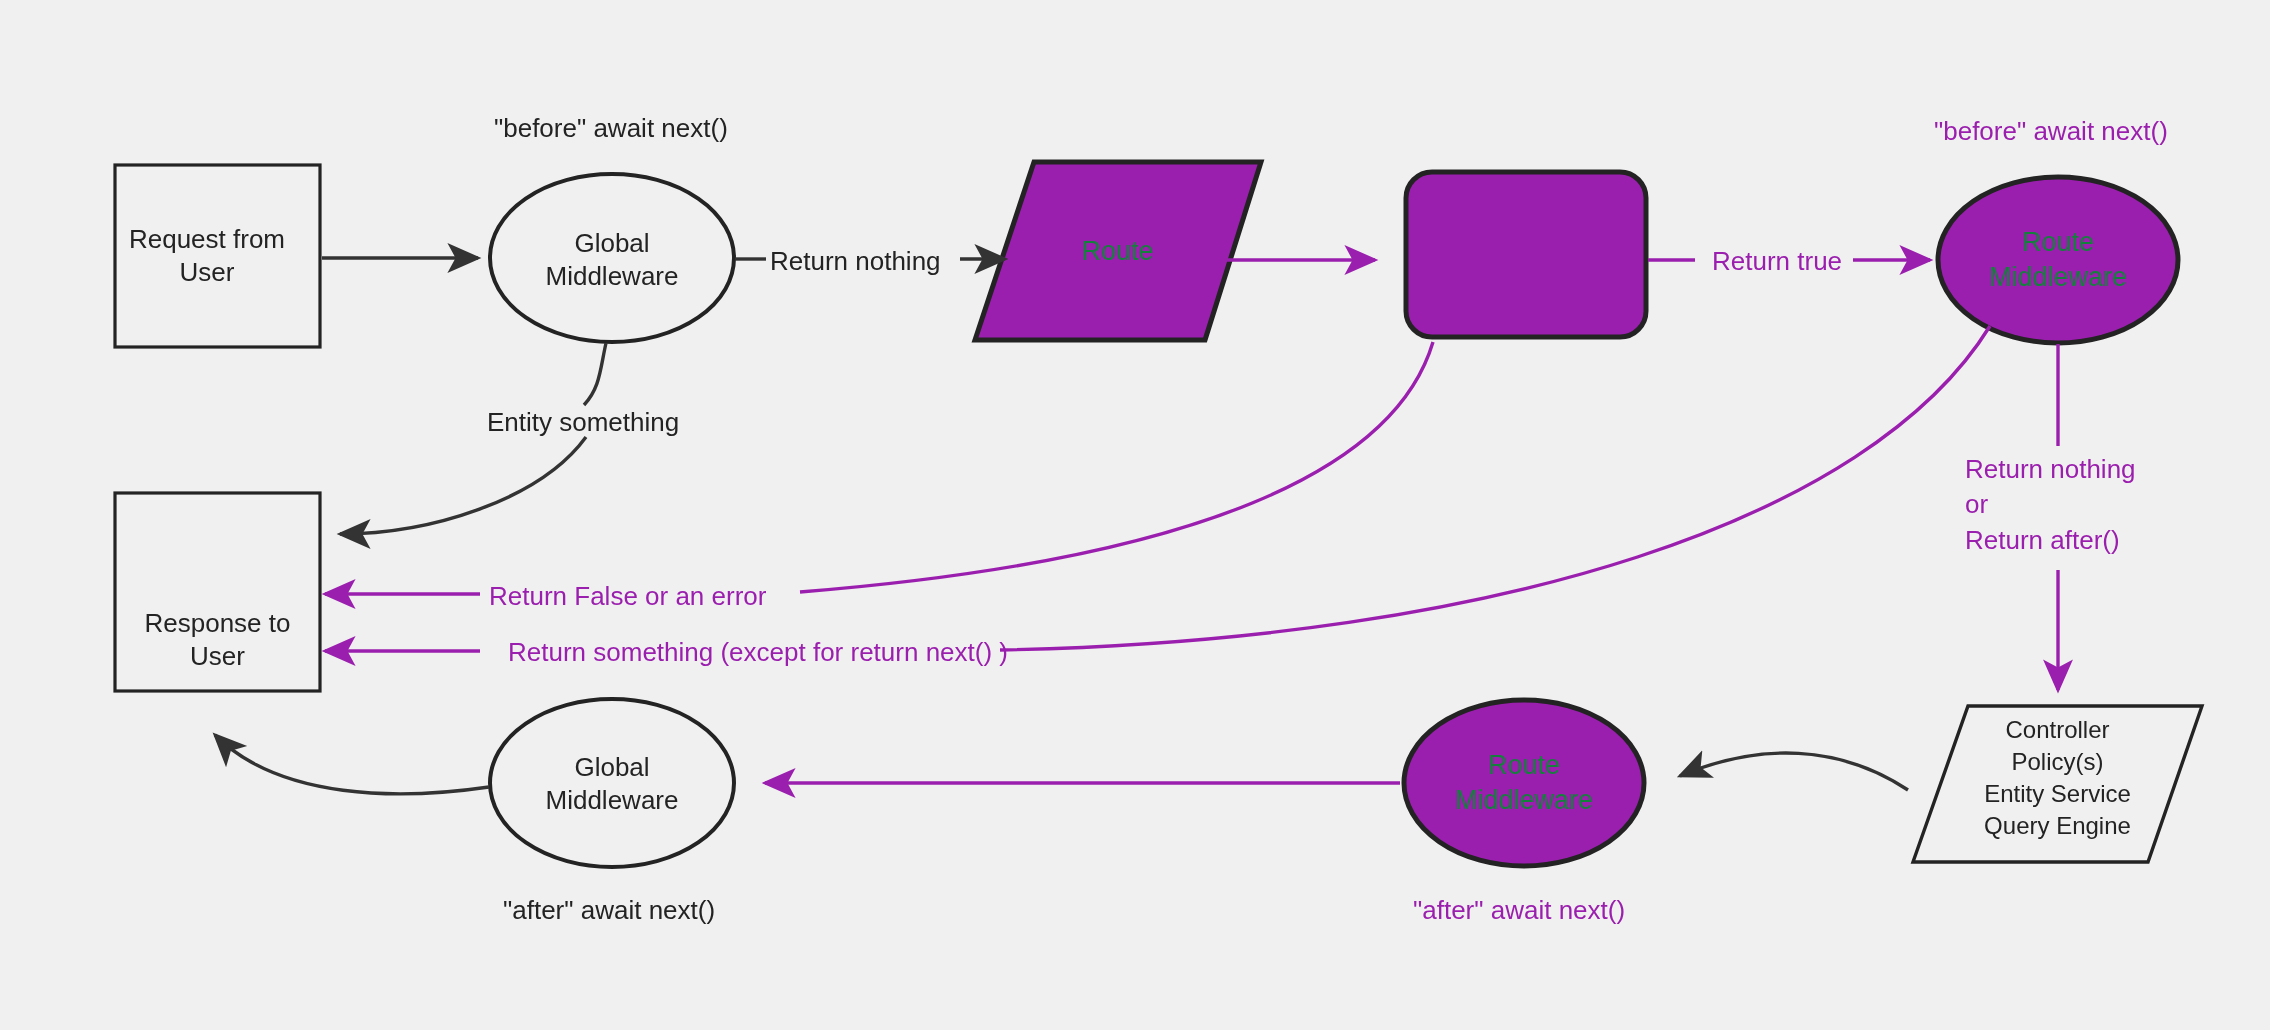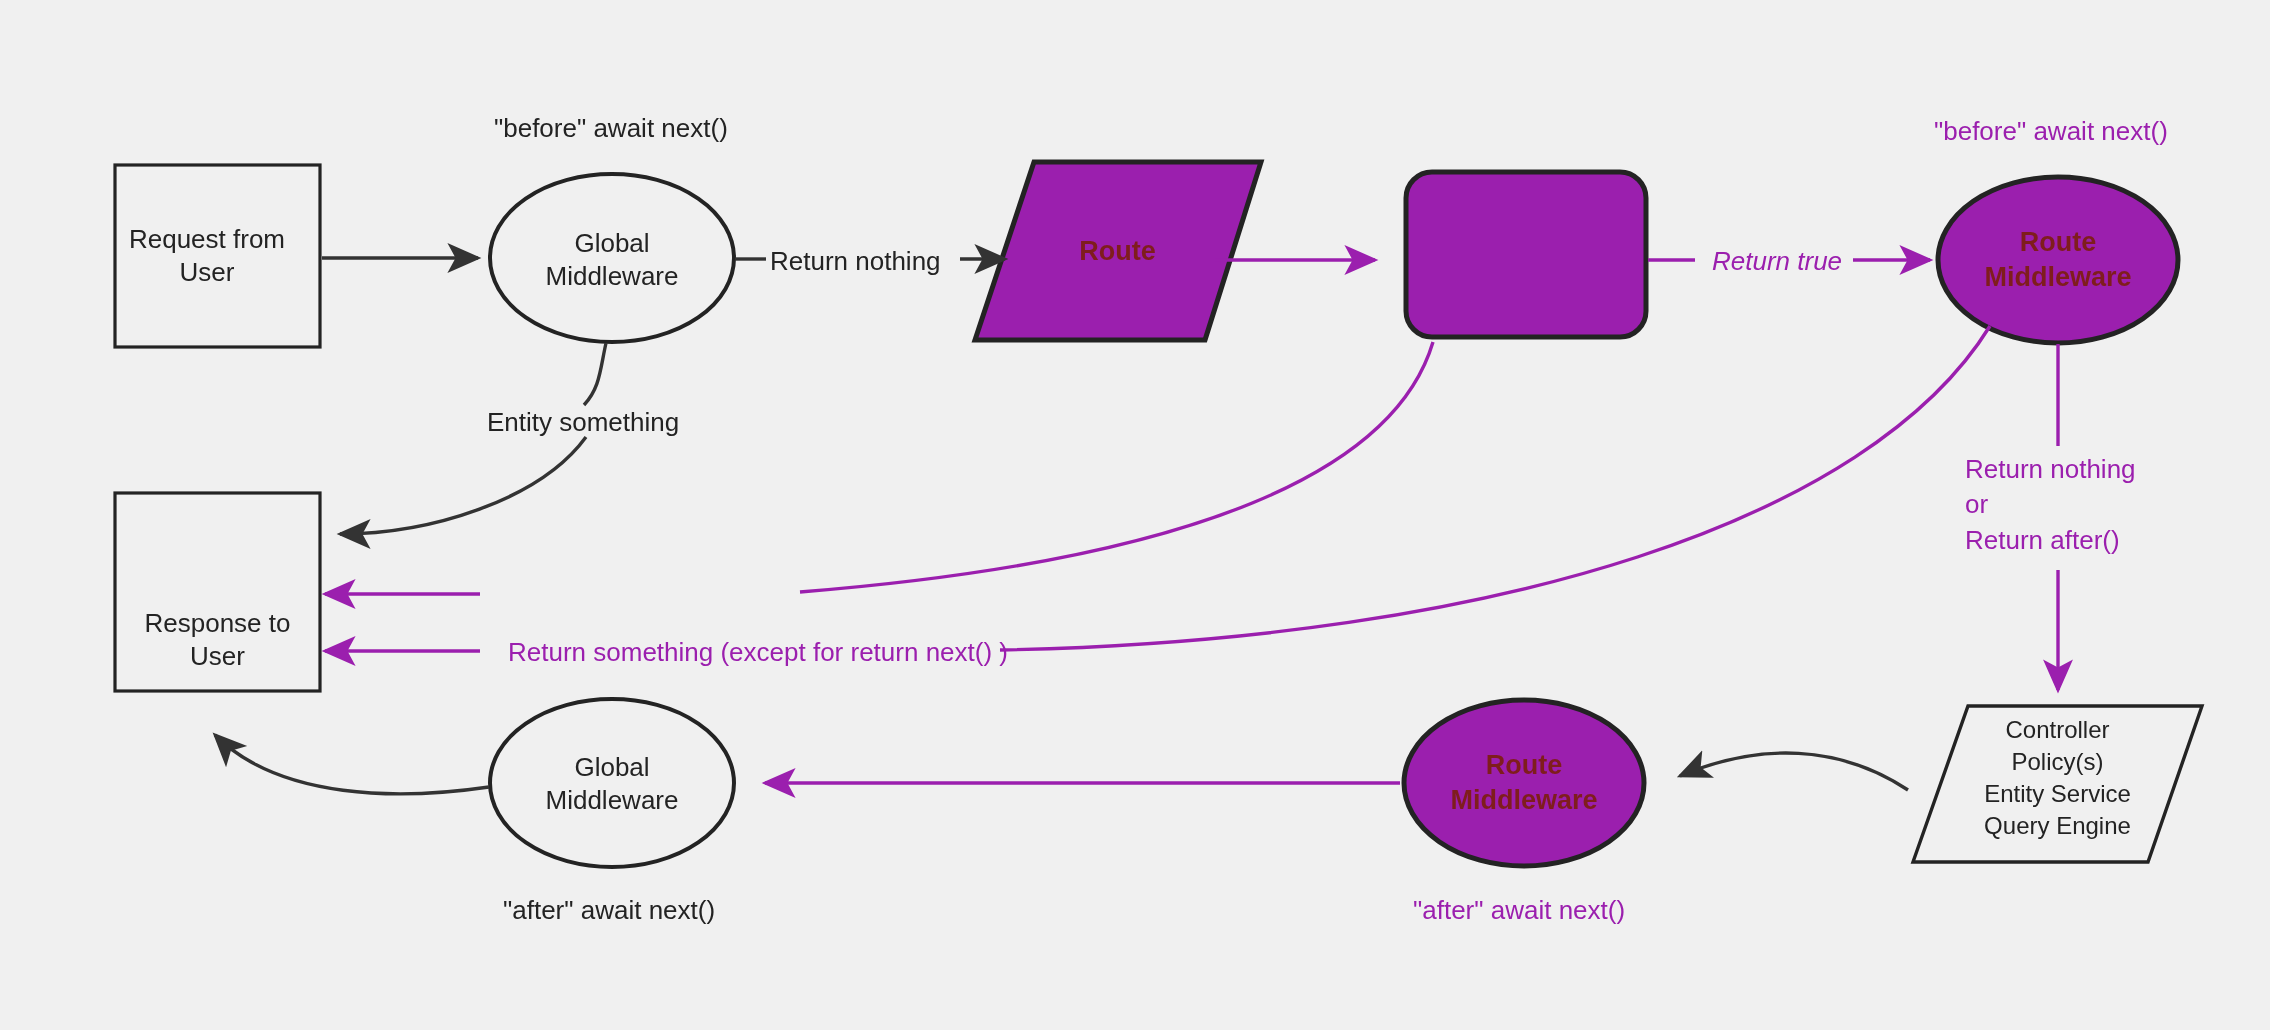--- a/index.html
+++ b/index.html
@@ -30,21 +30,21 @@
     position: absolute;
     display: flex;
     flex-direction: column;
     align-items: center;
     justify-content: center;
     text-align: center;
     pointer-events: none;
     line-height: 1.28;
   }
   .dark-text { color: #232323; }
-  .white-text { color: #7f1d1d; font-weight: bold; }
+  .white-text { color: #15803d; font-weight: normal; }
   .edge-label {
     position: absolute;
     color: #232323;
     font-size: 26px;
     white-space: nowrap;
     line-height: 1.3;
   }
   .edge-label.purple { color: #9b1fae; }
   .edge-label.block { white-space: normal; }
   .ctrl-lines { font-size: 24px; line-height: 1.33; }
@@ -160,22 +160,23 @@
   <div class="edge-label purple" style="left:1934px; top:115px;">"before" await next()</div>
 
   <div class="edge-label" style="left:503px; top:894px;">"after" await next()</div>
 
   <div class="edge-label purple" style="left:1413px; top:894px;">"after" await next()</div>
 
   <div class="edge-label" style="left:770px; top:245px;">Return nothing</div>
 
   <div class="edge-label" style="left:487px; top:406px;">Entity something</div>
 
-  <div class="edge-label purple" style="left:1712px; top:245px;font-style:italic;">Return true</div>
+  <div class="edge-label purple" style="left:1712px; top:245px;">Return true</div>
 
+  <div class="edge-label purple" style="left:489px; top:580px;">Return False or an error</div>
 
   <div class="edge-label purple" style="left:508px; top:636px;">Return something (except for return next() )</div>
 
   <div class="edge-label purple block" style="left:1965px; top:452px; width:230px; line-height:1.36;">
     <div>Return nothing</div>
     <div>or</div>
     <div>Return after()</div>
   </div>
 
 </div>

